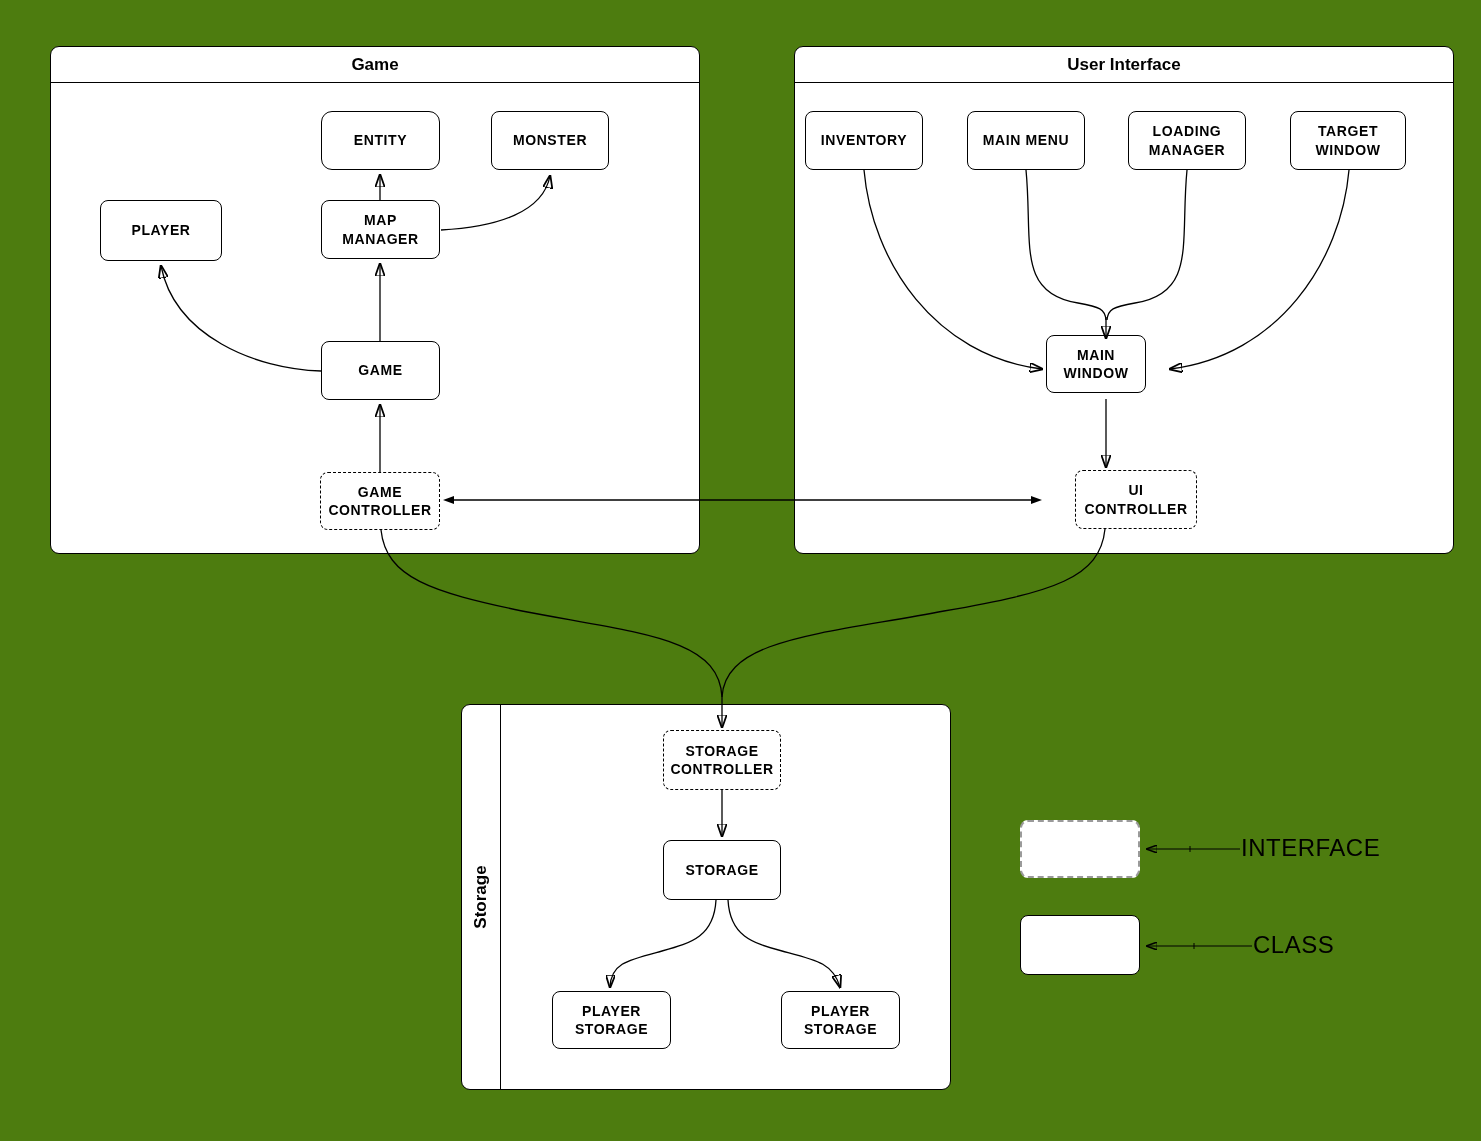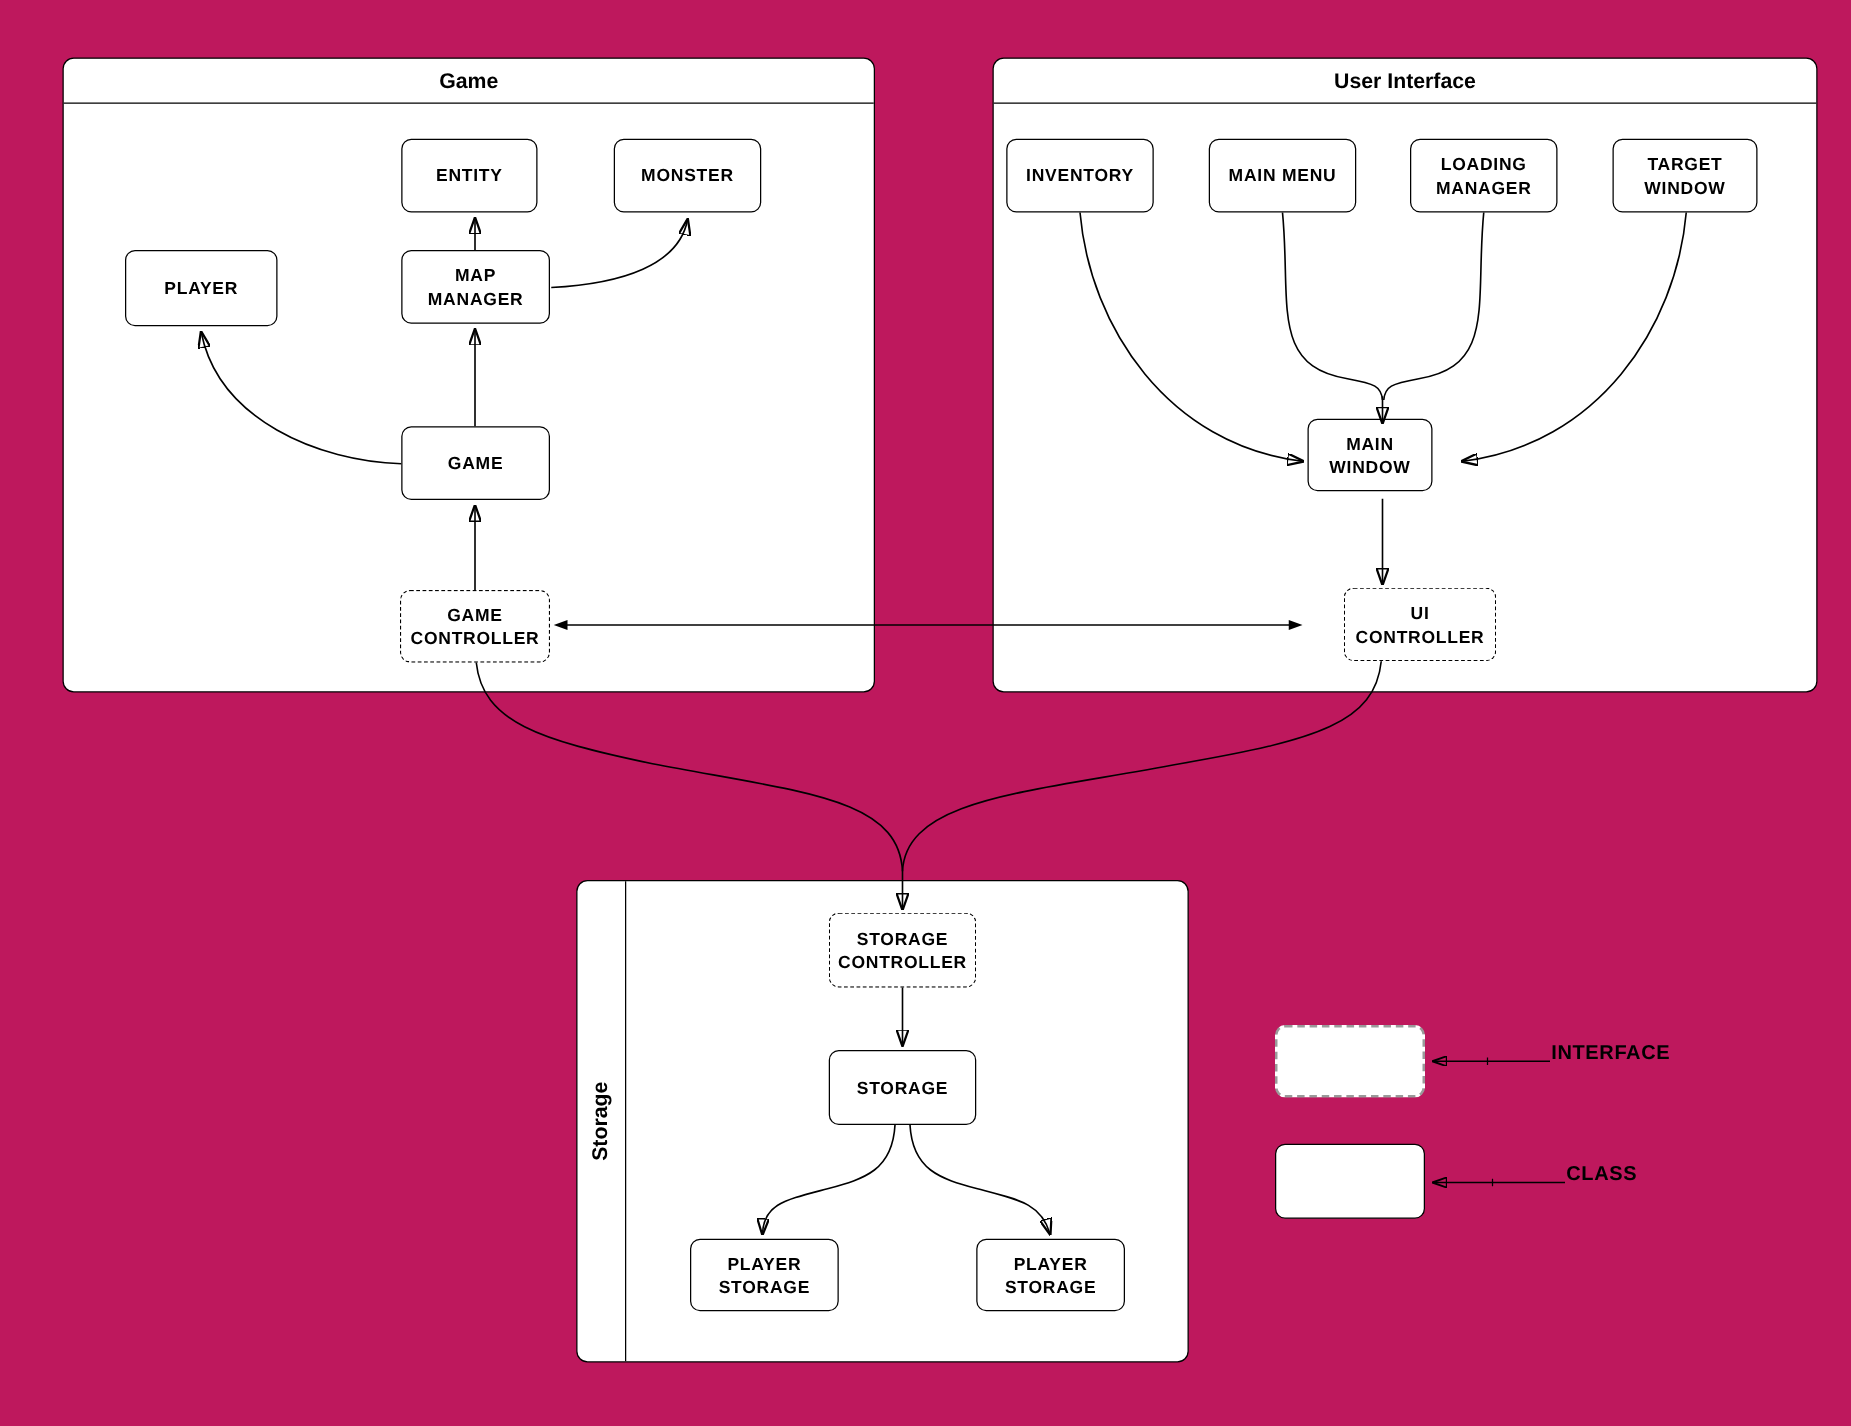--- a/index.html
+++ b/index.html
@@ -3,21 +3,21 @@
 <meta charset="utf-8">
 <style>
   html, body {
     margin: 0; padding: 0;
     background: #ffffff;
     font-family: "Liberation Sans", sans-serif;
   }
   .canvas {
     position: relative;
     width: 1481px; height: 1141px;
-    background: #be185d;
+    background: #4d7c0f;
     overflow: hidden;
   }
   .container-box {
     position: absolute;
     background: #ffffff;
     border: 1.4px solid #000000;
     border-radius: 9px;
     box-sizing: border-box;
   }
   .container-titlebar {
@@ -59,21 +59,21 @@
     position: absolute;
     background: #ffffff;
     box-sizing: border-box;
     border-radius: 8px;
     z-index: 2;
   }
   .legend-box.dashed { border: 2px dashed #9a9a9a; }
   .legend-box.solid  { border: 1.6px solid #000000; }
   .legend-label {
     position: absolute;
-    font-size: 16px; font-weight: bold; color: #000000;
+    font-size: 24px; font-weight: normal; color: #000000;
     letter-spacing: 0.5px;
     white-space: nowrap;
     z-index: 2;
   }
   svg.wires {
     position: absolute; left: 0; top: 0;
     width: 1481px; height: 1141px;
     z-index: 3;
     pointer-events: none;
   }
@@ -96,21 +96,21 @@
   <div class="container-box" style="left:770px; top:46px; width:660px; height:508px;margin-left:24px;">
     <div class="container-titlebar">User Interface</div>
   </div>
 
   <div class="container-box" style="left:461px; top:704px; width:490px; height:386px;">
     <div class="v-strip">
       <div class="v-title">Storage</div>
     </div>
   </div>
 
-  <div class="node" style="left:321px; top:111px; width:109px; height:59px;">ENTITY</div>
+  <div class="node" style="left:321px; top:111px; width:119px; height:59px;border-radius:11px;">ENTITY</div>
 
   <div class="node" style="left:491px; top:111px; width:118px; height:59px;">MONSTER</div>
 
   <div class="node" style="left:100px; top:200px; width:122px; height:61px;">PLAYER</div>
 
   <div class="node" style="left:321px; top:200px; width:119px; height:59px;">MAP MANAGER</div>
 
   <div class="node" style="left:321px; top:341px; width:119px; height:59px;">GAME</div>
 
   <div class="node dashed" style="left:320px; top:472px; width:120px; height:58px;">GAME CONTROLLER</div>

